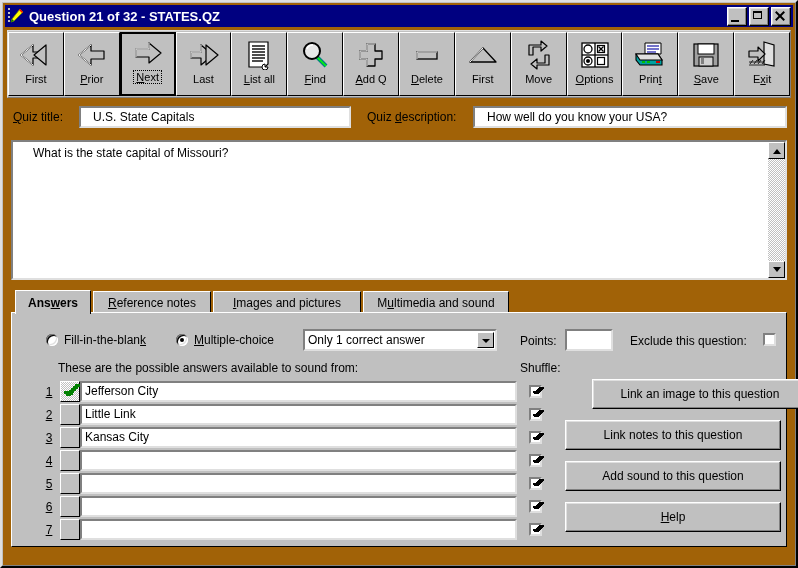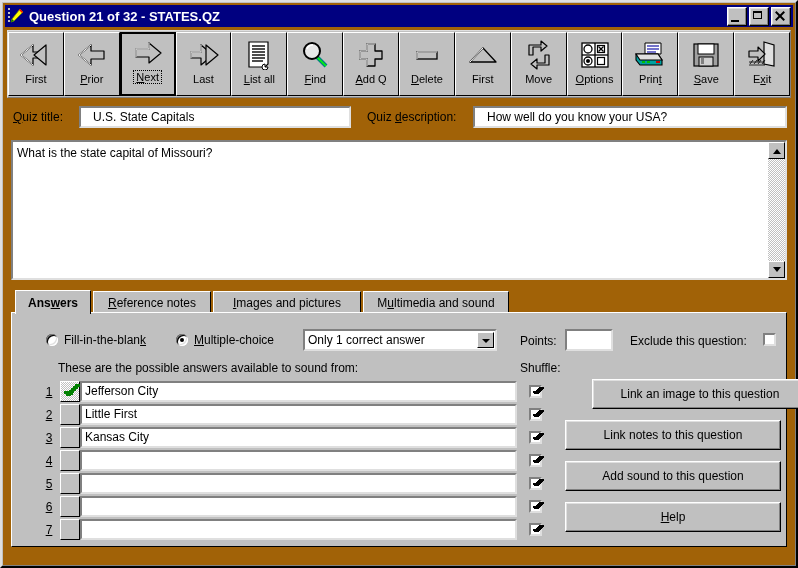--- a/index.html
+++ b/index.html
@@ -105,21 +105,21 @@
 
   
   #memo{
     position:absolute;left:8px;top:137px;right:8px;height:140px;
     background:#fff;
     border-top:2px solid #808080;border-left:2px solid #808080;
     border-right:2px solid #dfdfdf;border-bottom:2px solid #dfdfdf;
     box-sizing:border-box;
   }
   #memo-text{
-    position:absolute;left:4px;top:4px;right:22px;
+    position:absolute;left:20px;top:4px;right:22px;
     font-size:12px;color:#000;line-height:15px;white-space:pre-wrap;
   }
   #memo-scroll{
     position:absolute;right:0;top:0;width:17px;bottom:0;
     background:#c0c0c0;
   }
   .sb-arrow{
     position:absolute;left:0;width:17px;height:17px;
     background:#c0c0c0;
     border-top:1px solid #fff;border-left:1px solid #fff;
@@ -536,21 +536,21 @@
       <div class="ans-flag correct">
               <span class="tick"></span>
             </div>
       <div class="ans-input">Jefferson City</div>
       <div class="checkbox checked shuffle-cb"></div>
     </div>
 
     <div class="ans-row" style="top:91px;">
       <div class="ans-num">2</div>
       <div class="ans-flag"></div>
-      <div class="ans-input">Little First</div>
+      <div class="ans-input">Little Link</div>
       <div class="checkbox checked shuffle-cb"></div>
     </div>
 
     <div class="ans-row" style="top:114px;">
       <div class="ans-num">3</div>
       <div class="ans-flag"></div>
       <div class="ans-input">Kansas City</div>
       <div class="checkbox checked shuffle-cb"></div>
     </div>
 

